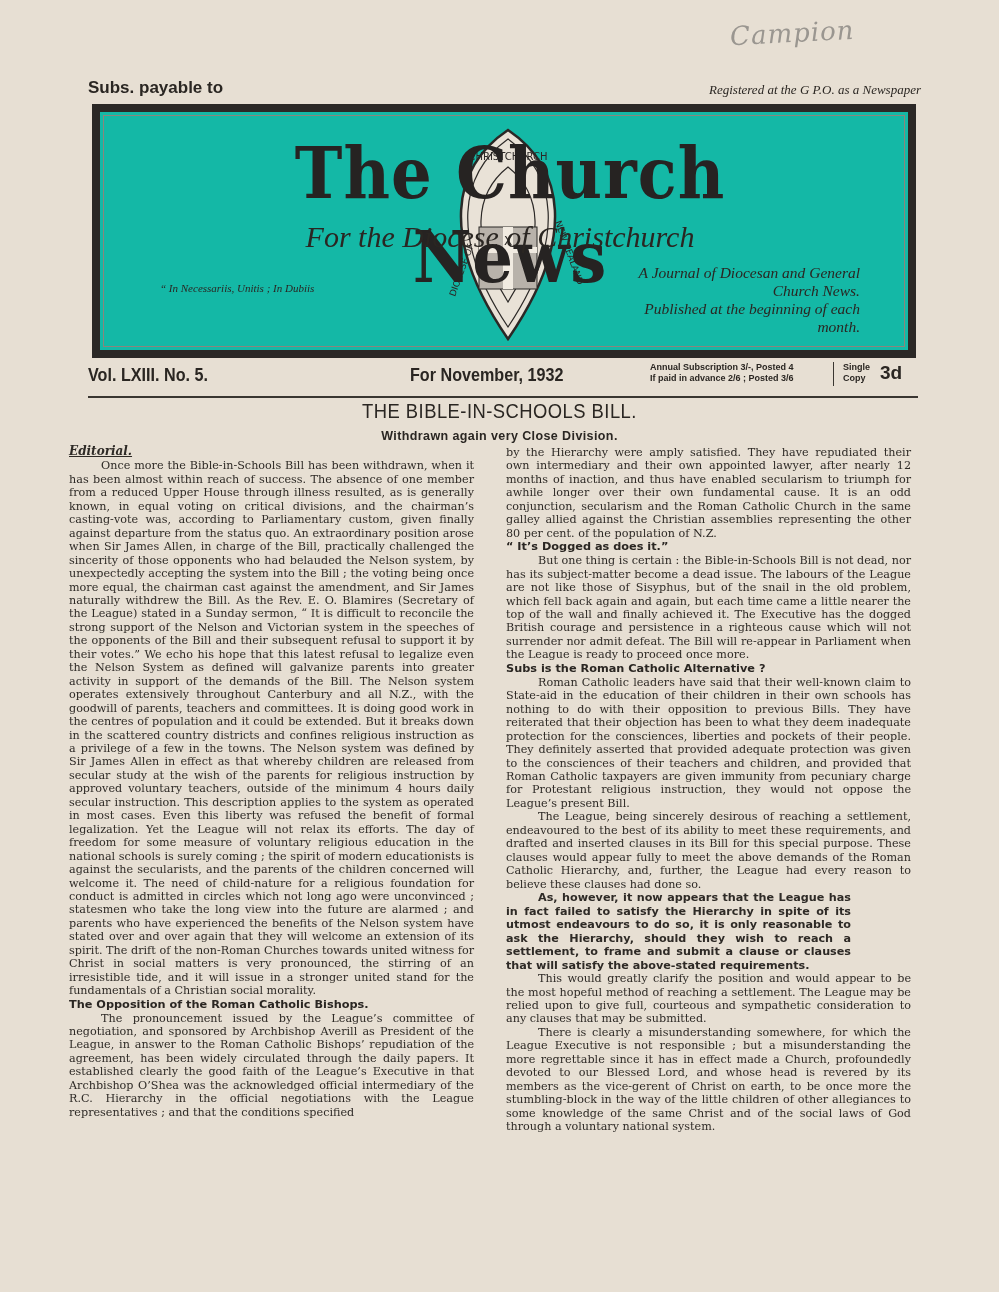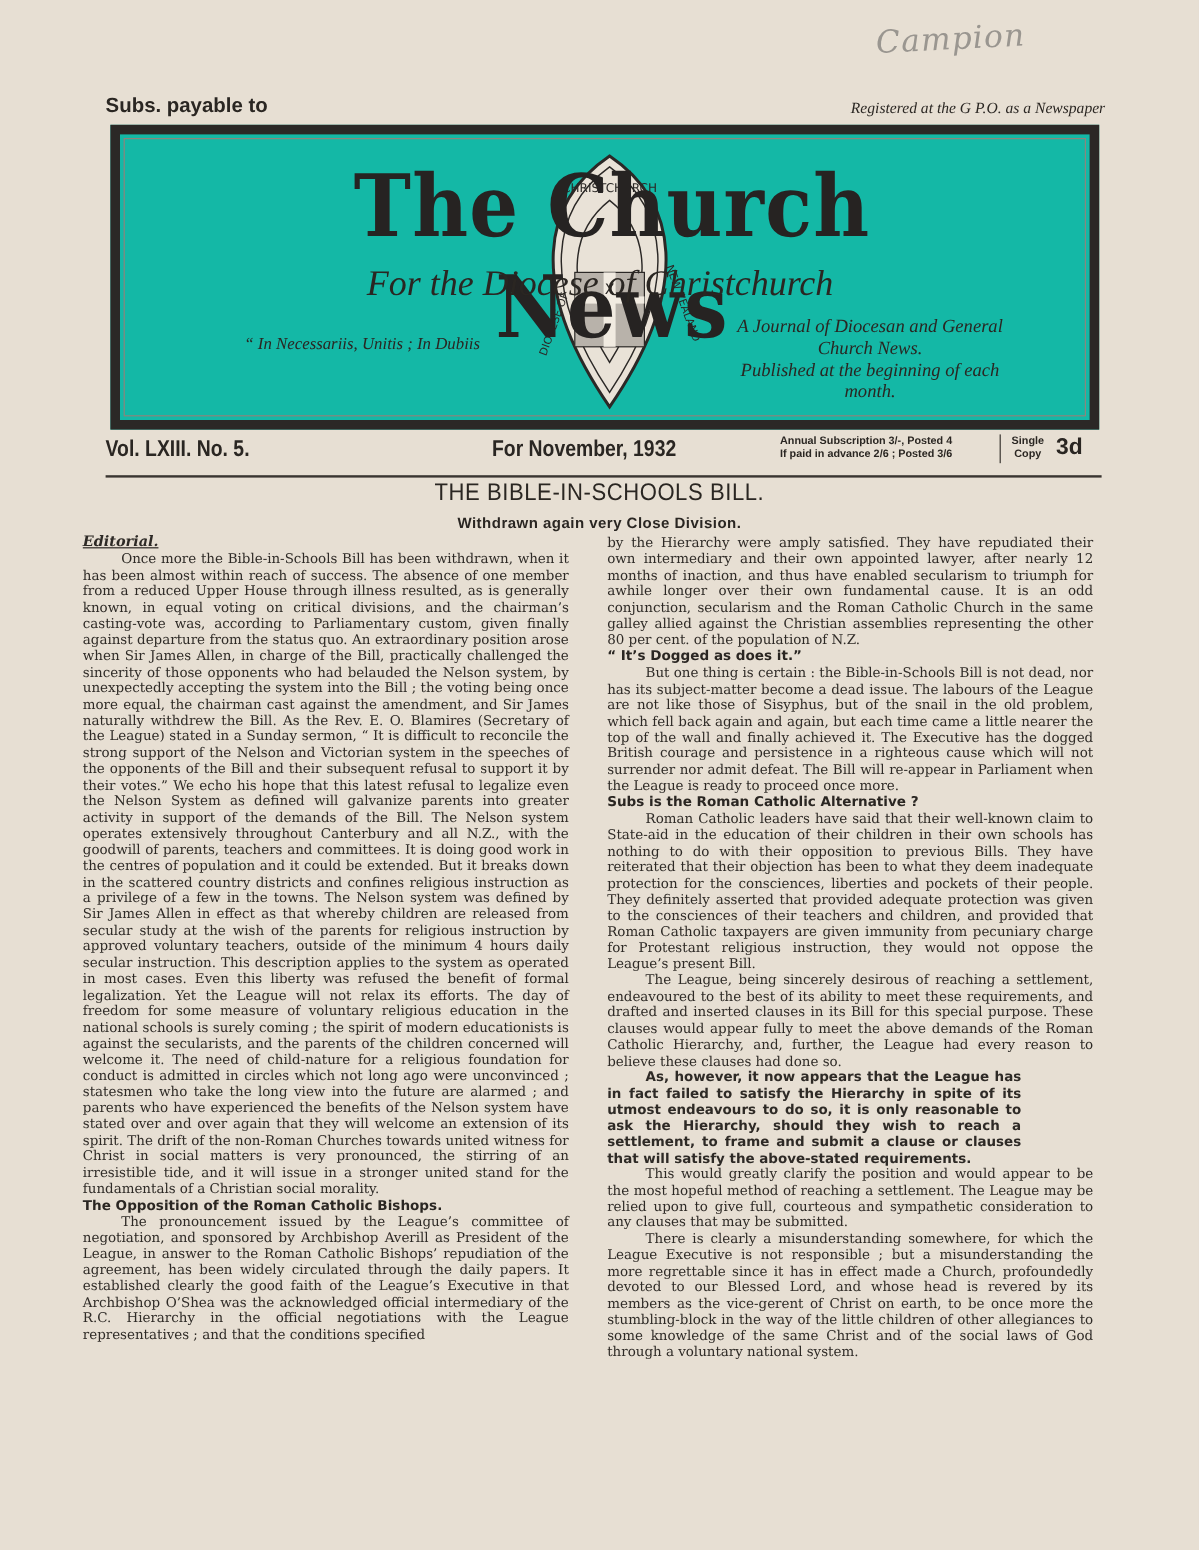--- a/index.html
+++ b/index.html
@@ -29,37 +29,37 @@
     position:absolute; left:150px; top:28px; width:520px; text-align:center;
     font-family:"DejaVu Serif", serif; font-weight:bold; font-size:64px;
     letter-spacing:1px; color:#262322; z-index:2;
     transform:scaleY(1.12);
   }
   .subtitle {
     position:absolute; left:200px; top:108px; width:400px; text-align:center;
     font-family:"Liberation Serif", serif; font-style:italic; font-size:30px; color:#2a2622; z-index:2;
   }
   .motto {
-    position:absolute; left:60px; top:165px; width:240px; text-align:right;
-    font-family:"Liberation Serif", serif; font-style:italic; font-size:14px; line-height:22px; color:#2a2622;
+    position:absolute; left:60px; top:165px; width:240px; text-align:left;
+    font-family:"Liberation Serif", serif; font-style:italic; font-size:11px; line-height:22px; color:#2a2622;
   }
   .journal {
-    position:absolute; left:490px; top:152px; width:270px; text-align:center;
+    position:absolute; left:490px; top:152px; width:270px; text-align:right;
     font-family:"Liberation Serif", serif; font-style:italic; font-size:15.5px; line-height:18px; color:#2a2622;
   }
   .crest { position:absolute; left:333px; top:15px; width:150px; height:215px; z-index:1; }
   .meta-row {
     position:absolute; left:88px; top:356px; width:830px; height:40px;
     border-bottom:2px solid #3a3631;
   }
   .meta-row .vol { position:absolute; left:0; top:8px; font-family:"Liberation Sans", sans-serif; font-weight:bold; font-size:19px; transform:scaleX(0.85); transform-origin:left; }
   .meta-row .date { position:absolute; left:322px; top:8px; font-family:"Liberation Sans", sans-serif; font-weight:bold; font-size:19px; transform:scaleX(0.85); transform-origin:left; }
   .meta-row .subsinfo { position:absolute; left:562px; top:6px; font-family:"Liberation Sans", sans-serif; font-weight:bold; font-size:9px; line-height:11px; }
   .meta-row .sep { position:absolute; left:745px; top:6px; width:1px; height:24px; background:#3a3631; }
-  .meta-row .single { position:absolute; left:755px; top:6px; font-family:"Liberation Sans", sans-serif; font-weight:bold; font-size:9px; line-height:11px; text-align:center; }
+  .meta-row .single { position:absolute; left:755px; top:6px; font-family:"Liberation Sans", sans-serif; font-weight:bold; font-size:9px; line-height:11px; }
   .meta-row .price { position:absolute; left:792px; top:6px; font-family:"Liberation Sans", sans-serif; font-weight:bold; font-size:19px; }
   .headline {
     position:absolute; left:0; width:999px; top:400px; text-align:center;
     font-family:"Liberation Sans", sans-serif; font-size:20px; letter-spacing:0.5px;
     transform:scaleX(0.92);
   }
   .subhead {
     position:absolute; left:0; width:999px; top:429px; text-align:center;
     font-family:"Liberation Sans", sans-serif; font-weight:bold; font-size:12.5px; letter-spacing:0.4px;
   }

